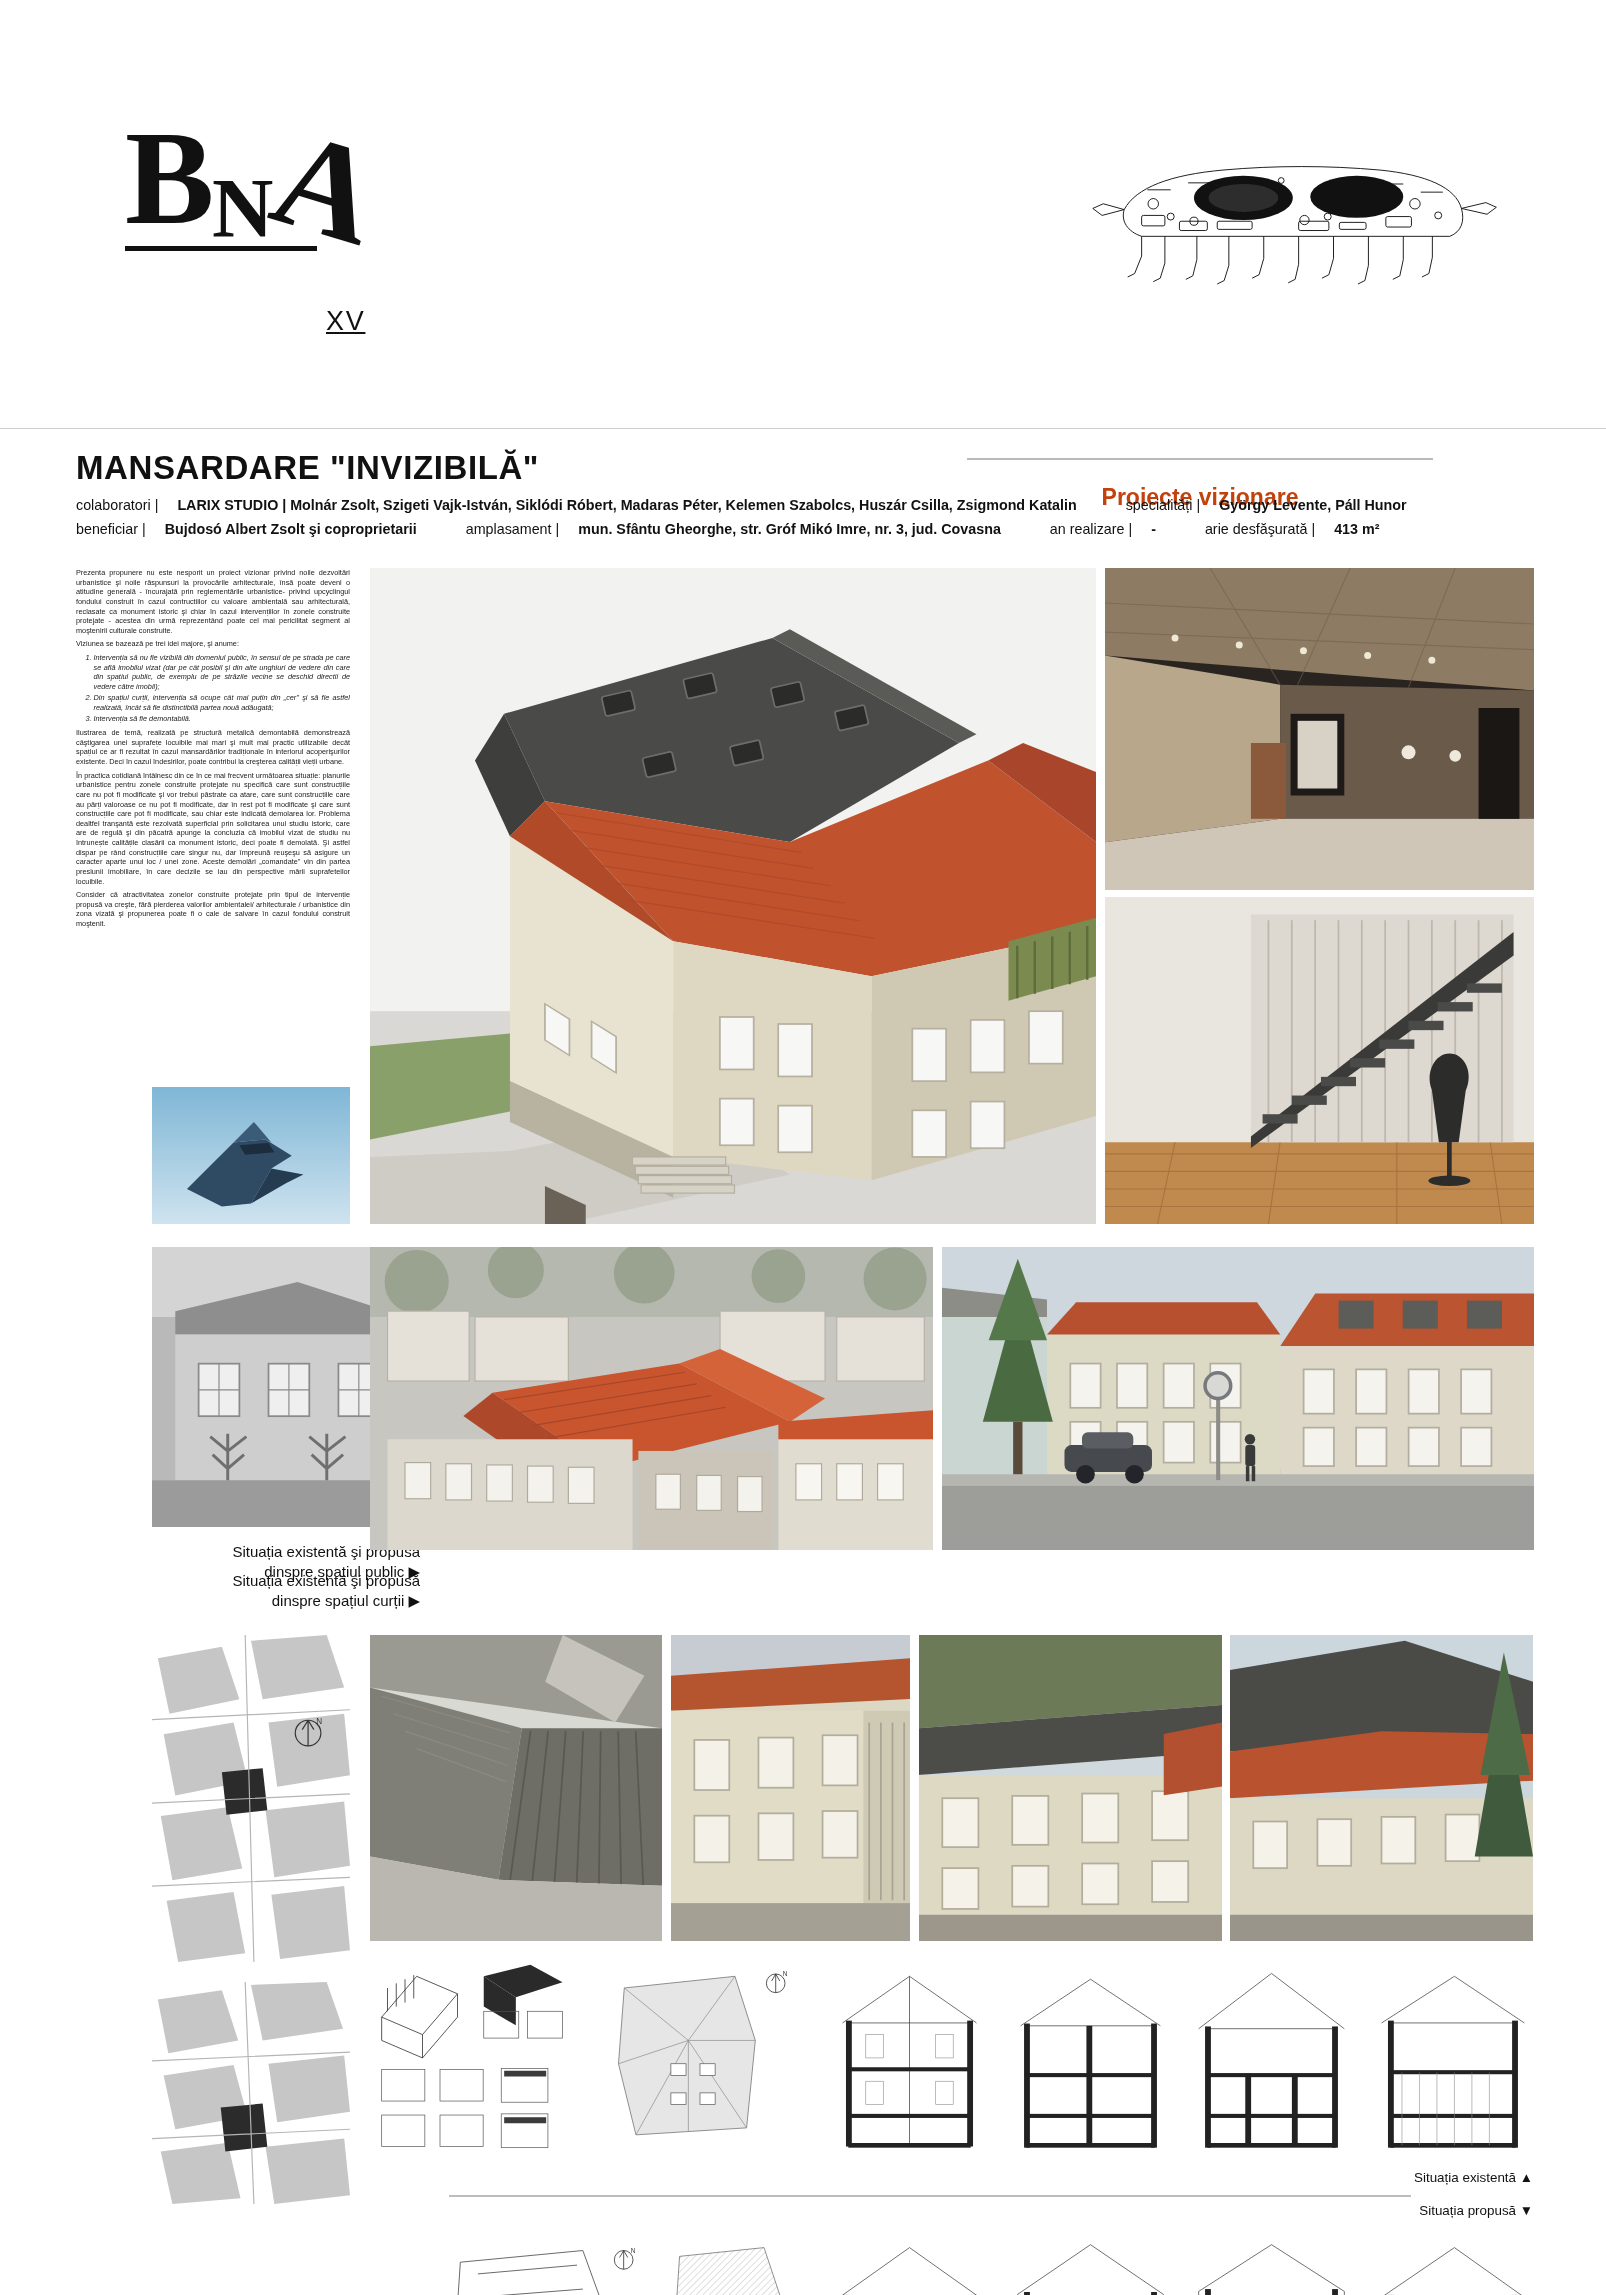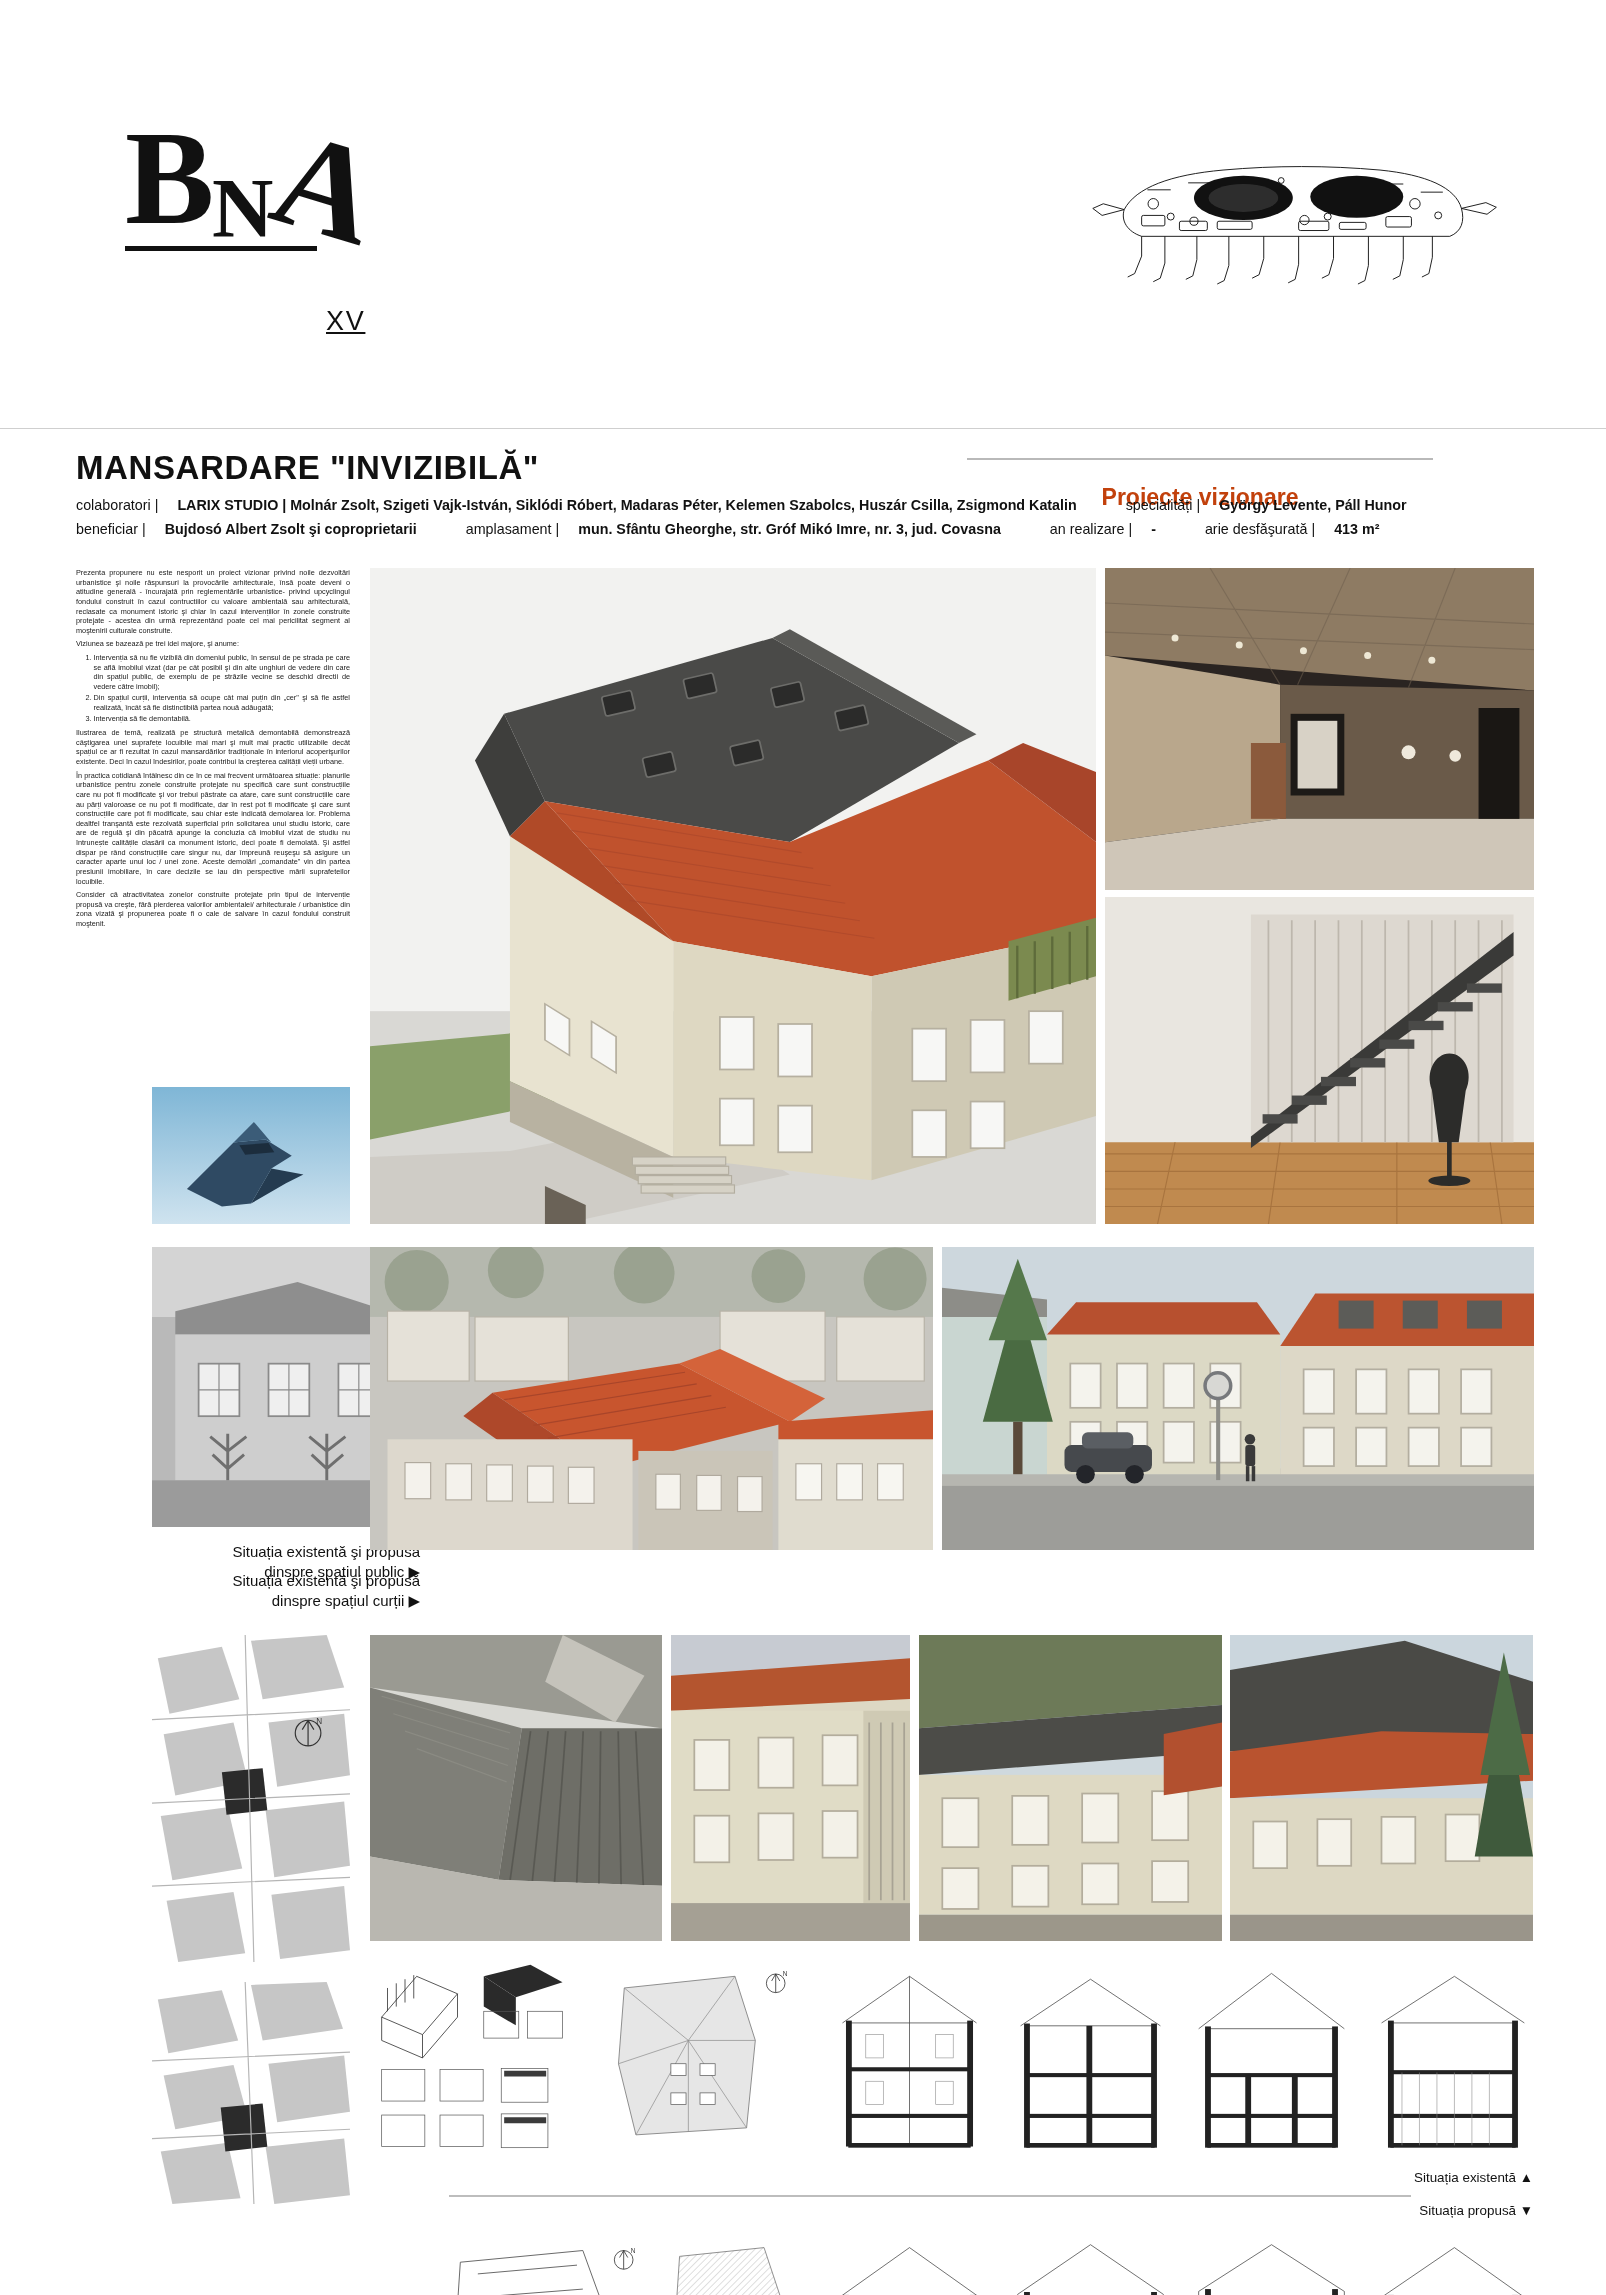--- a/index.html
+++ b/index.html
@@ -173,21 +173,21 @@
     font-size: 7.3px;
     line-height: 1.32;
     color: #1a1a1a;
     text-align: justify;
   }
   .textcol p { margin: 0 0 4.1px 0; }
   .textcol ol {
     margin: 0 0 4.1px 0;
     padding-left: 17.5px;
   }
-  .textcol ol li { margin-bottom: 1.7px; }
+  .textcol ol li { margin-bottom: 1.7px; font-style: italic; }
 
   
   .caption {
     position: absolute;
     font-size: 15px;
     color: #111;
     line-height: 1.35;
     text-align: right;
   }
 

